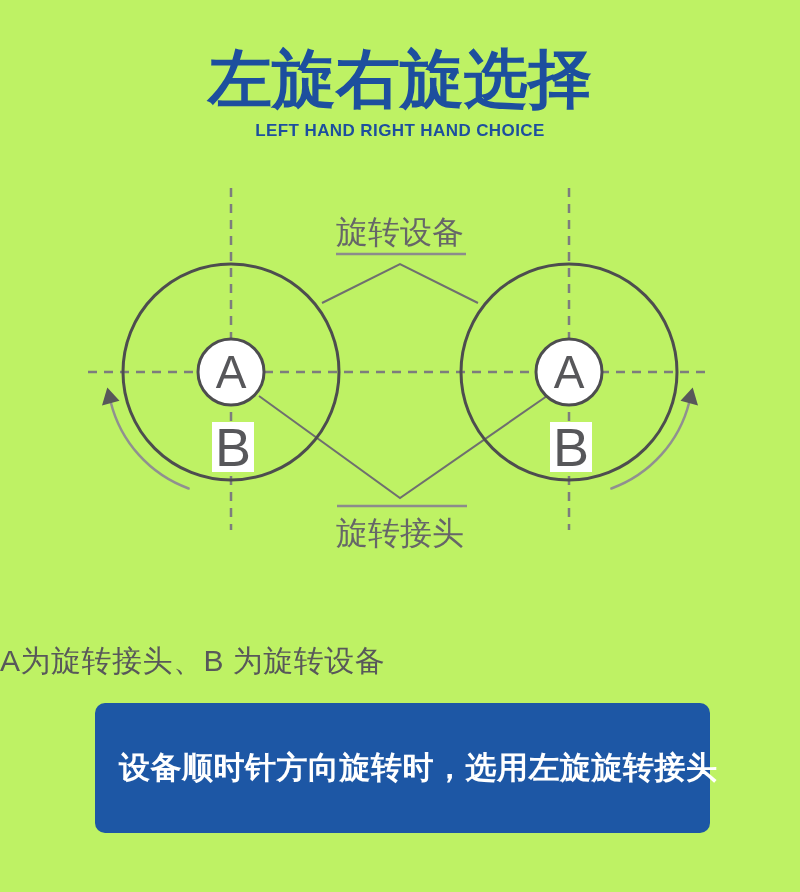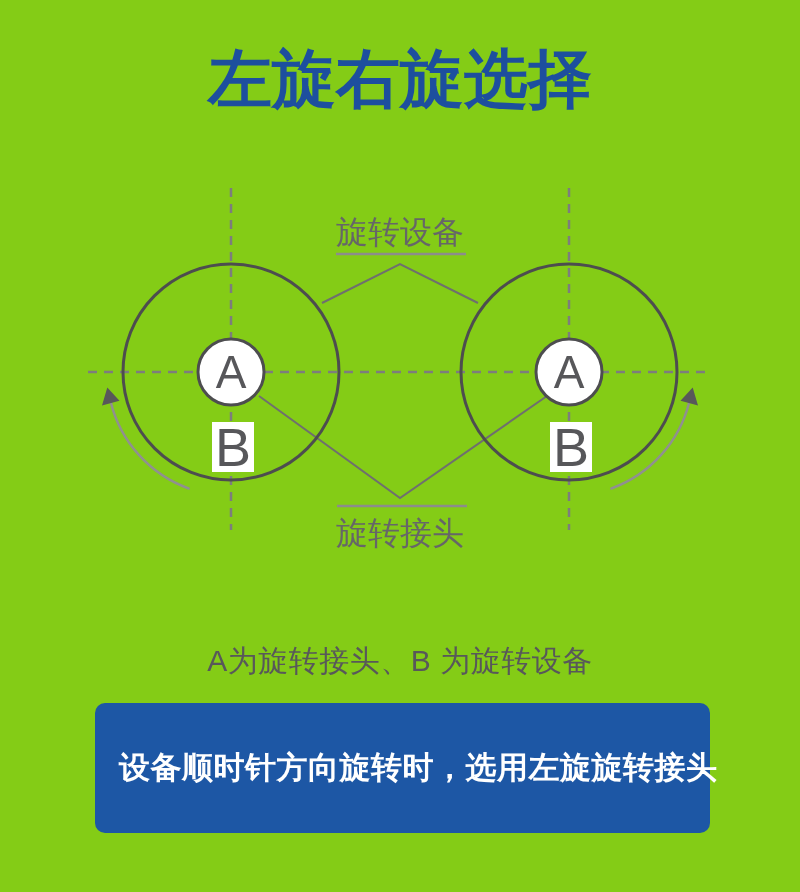--- a/index.html
+++ b/index.html
@@ -5,21 +5,21 @@
   * { margin: 0; padding: 0; box-sizing: border-box; }
   html, body { background: #ffffff; }
   body {
     font-family: "Liberation Sans", "DejaVu Sans", sans-serif;
     width: 800px; height: 892px;
     position: relative; overflow: hidden;
   }
   .page {
     position: absolute; inset: 0;
     width: 800px; height: 892px;
-    background: #84cc16;
+    background: #bef264;
   }
 
   
   .header { position: absolute; top: 44px; left: 0; width: 800px; text-align: center; }
   .title {
     font-size: 64px; line-height: 70px; font-weight: bold;
     color: #1d4f9e; letter-spacing: 0px;
   }
   .subtitle {
     margin-top: 7px;
@@ -35,21 +35,21 @@
     font-weight: 500;
   }
   text.diagram-label {
     fill: #666668; font-family: "Liberation Sans", "DejaVu Sans", sans-serif;
     font-size: 32px; font-weight: 500;
   }
 
   
   .caption {
     position: absolute; top: 641px; left: 0; width: 800px;
-    text-align: center; font-size: 30px; font-weight: 500;
+    font-size: 30px; font-weight: 500;
     color: #58585a; letter-spacing: 0.5px;
   }
 
   
   .info-box {
     position: absolute; top: 703px; left: 95px;
     width: 615px; height: 130px;
     background: #1d57a5; border-radius: 10px;
     display: flex; flex-direction: column; justify-content: center;
     padding: 6px 0;
@@ -61,20 +61,21 @@
     padding-left: 24px;
   }
 </style>
 </head>
 <body>
 
 <div class="page">
 
   <div class="header">
     <div class="title">左旋右旋选择</div>
+    <div class="subtitle">LEFT HAND RIGHT HAND CHOICE</div>
   </div>
 
   <div class="diagram">
     <svg width="800" height="420" viewBox="0 0 800 420">
 
       <line x1="88" y1="202" x2="712" y2="202" stroke="#7d7d7d" stroke-width="2.5" stroke-dasharray="9 7"></line>
       <line x1="231" y1="18" x2="231" y2="360" stroke="#7d7d7d" stroke-width="2.5" stroke-dasharray="9 7"></line>
       <line x1="569" y1="18" x2="569" y2="360" stroke="#7d7d7d" stroke-width="2.5" stroke-dasharray="9 7"></line>
 
       <polyline points="322,133 400,94 478,133" fill="none" stroke="#6f6f6f" stroke-width="2"></polyline>

